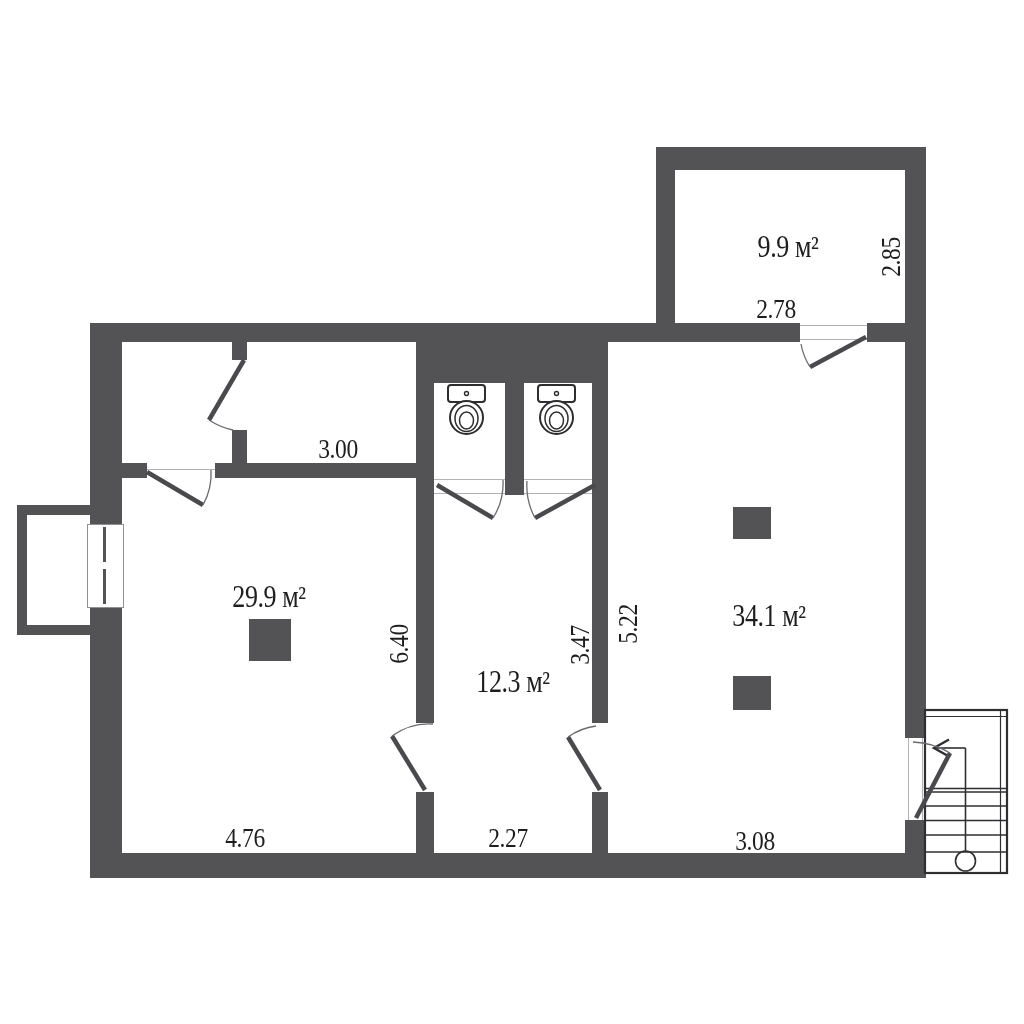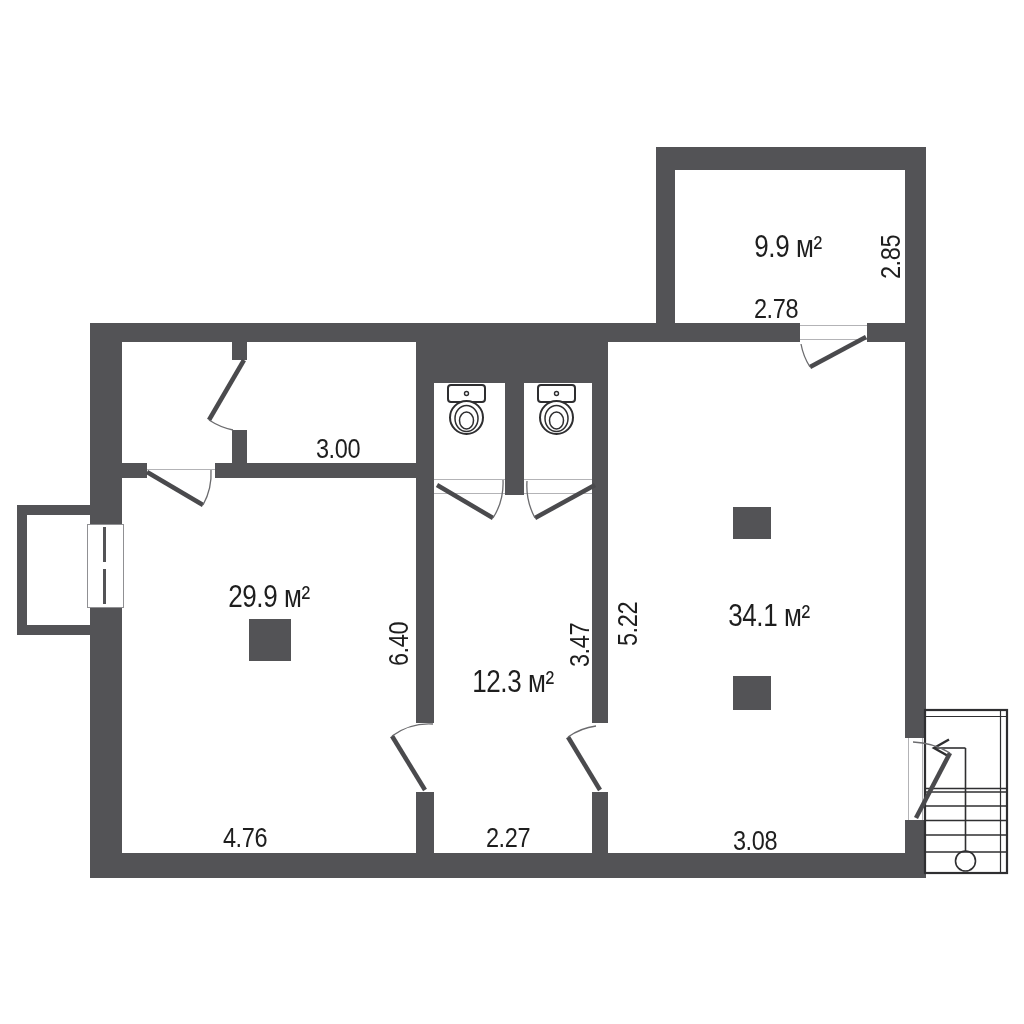--- a/index.html
+++ b/index.html
@@ -1,17 +1,17 @@
 <!DOCTYPE html>
 <html><head>
 <meta charset="utf-8">
 <style>
   html,body{margin:0;padding:0;background:#ffffff;}
   .plan{position:relative;width:1024px;height:1024px;background:#ffffff;overflow:hidden;
-        font-family:Liberation Sans, sans-serif;}
+        font-family:Liberation Serif, serif;}
   .wall{position:absolute;background:#535356;}
   .col{position:absolute;background:#535356;}
   .thin{position:absolute;background:#b3b3b6;}
   .overlay{position:absolute;left:0;top:0;width:1024px;height:1024px;}
   .lbl{position:absolute;color:#1e1e1e;font-size:28px;white-space:nowrap;
        transform:translate(-50%,-50%) scaleX(.84);letter-spacing:-.5px;}
   .lbl.big{font-size:31px;}
   .lbl.vert{transform:translate(-50%,-50%) rotate(-90deg) scaleX(.84);}
   .window{position:absolute;left:87px;top:524px;width:37px;height:84px;background:#fff;
           border:1.5px solid #909093;box-sizing:border-box;}

